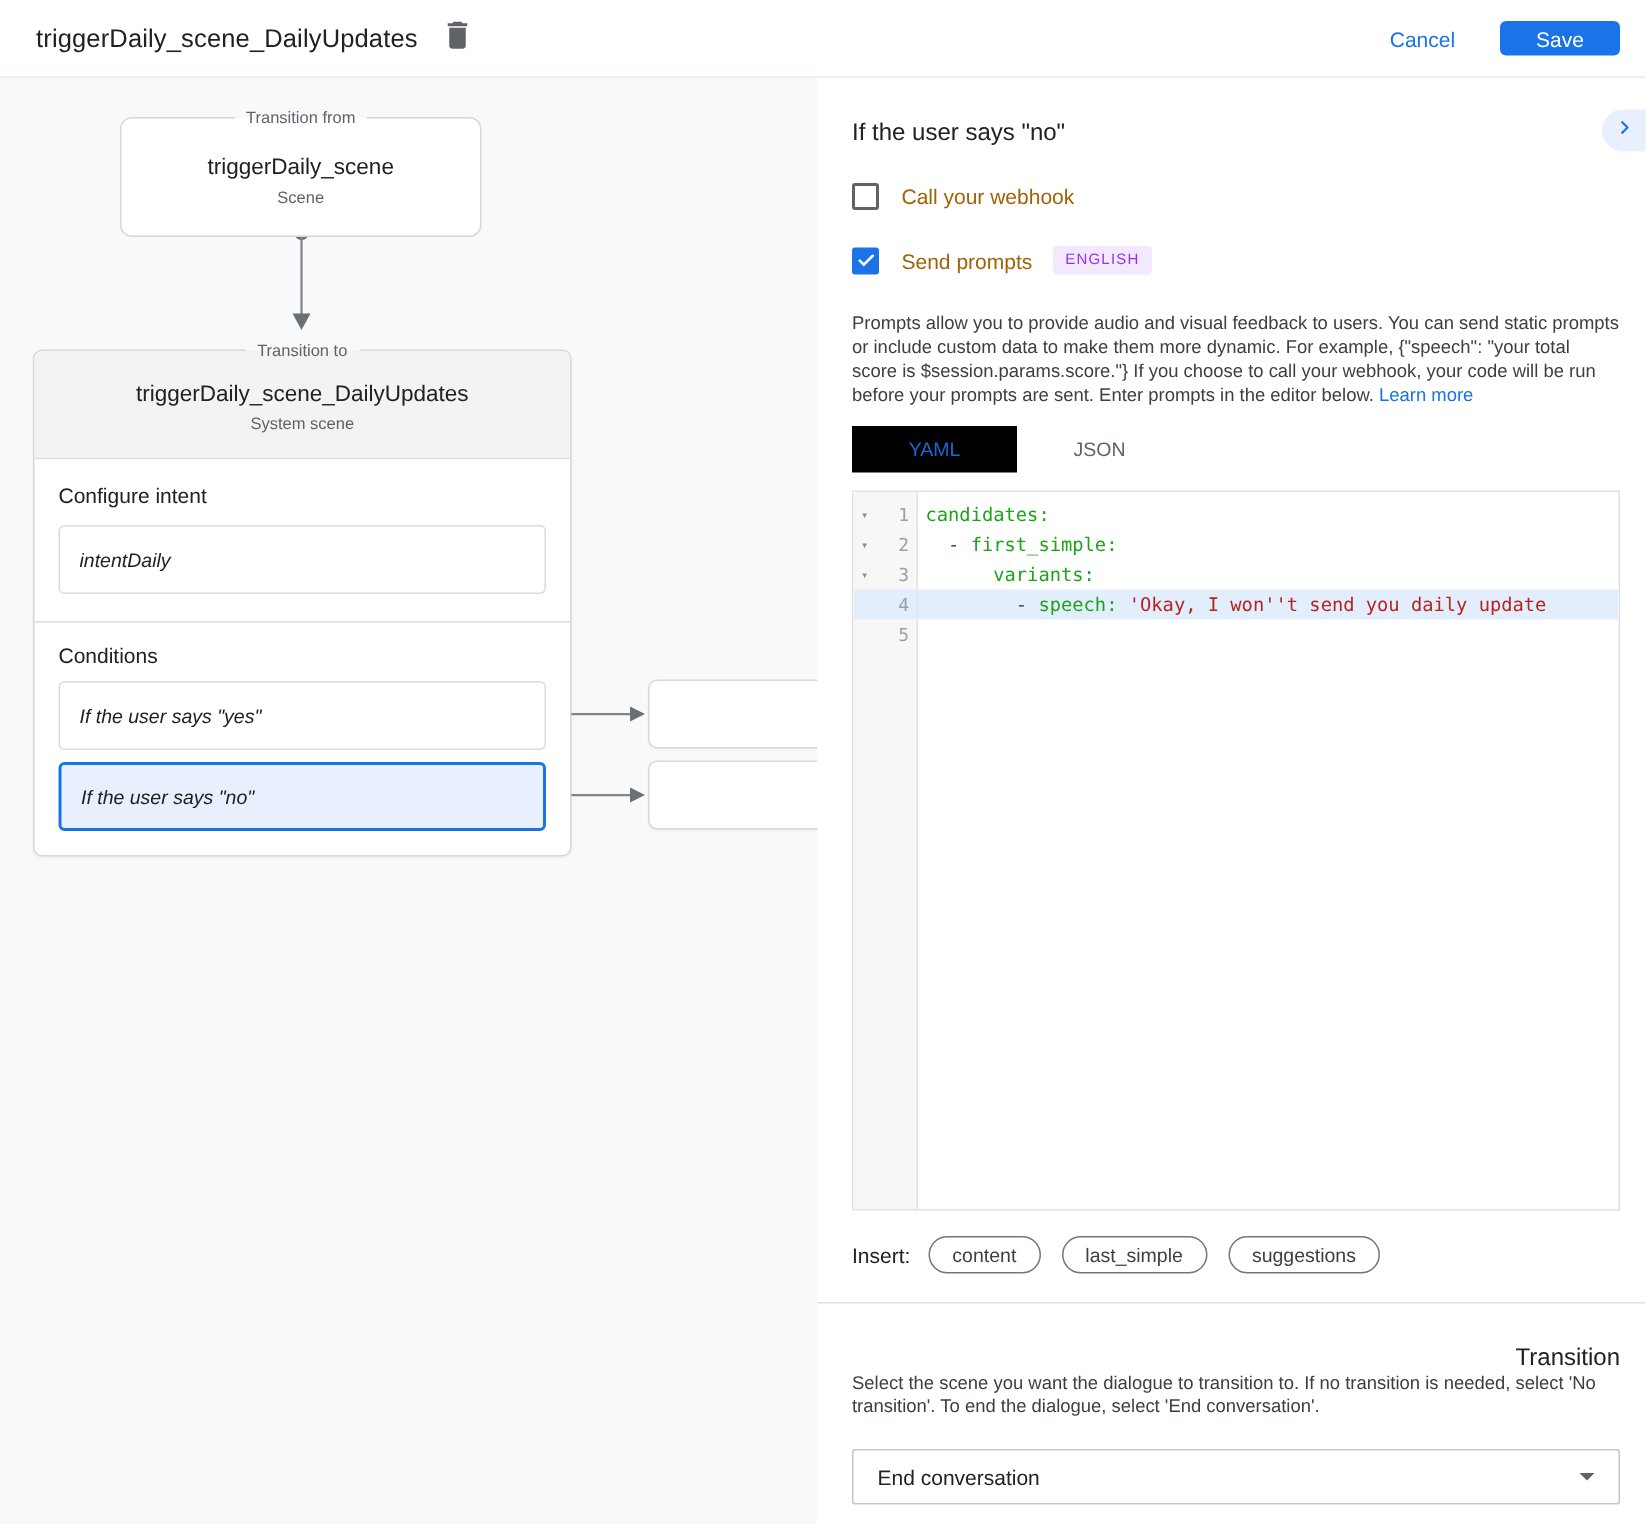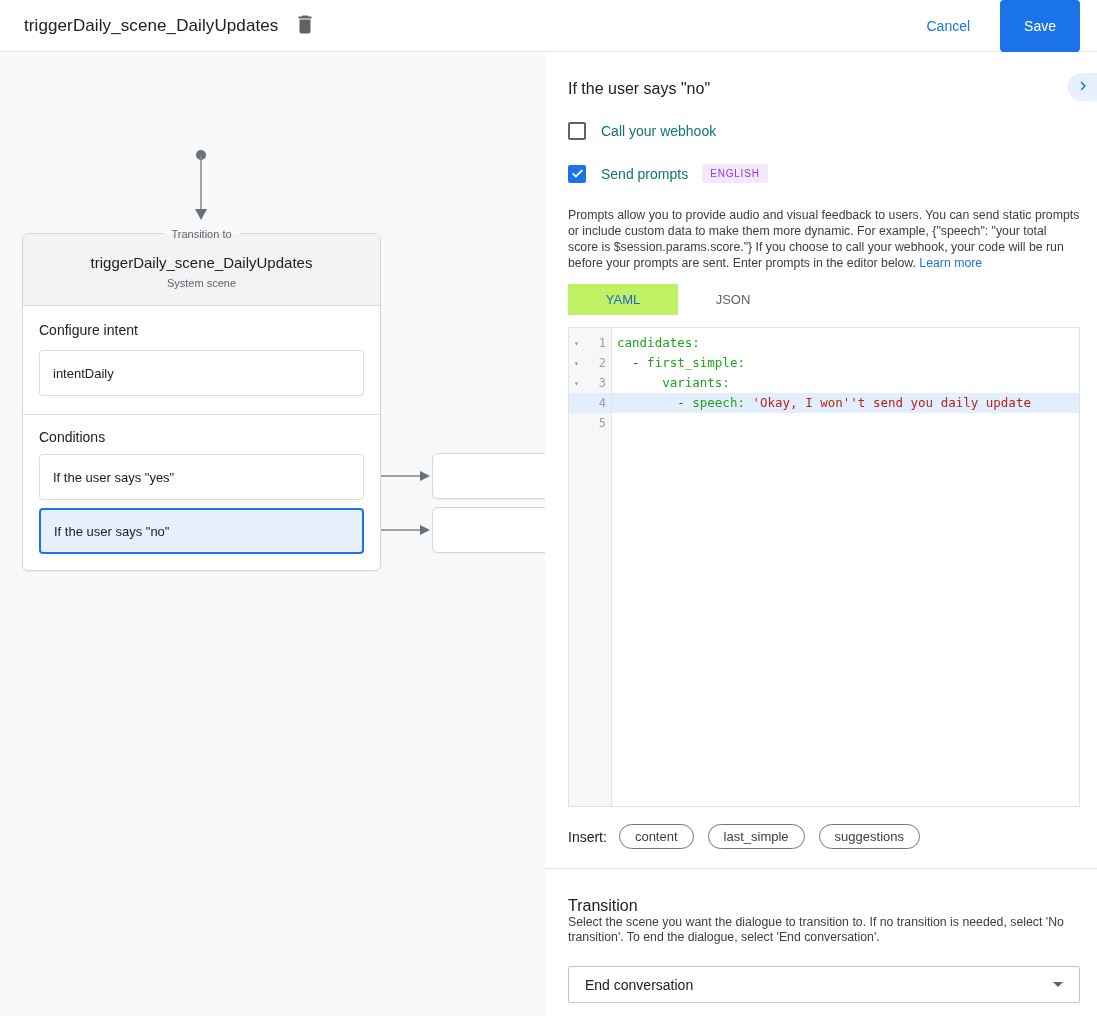--- a/index.html
+++ b/index.html
@@ -14,21 +14,21 @@
     position:absolute; top:0; left:0; right:0; height:52px; background:#fff;
     border-bottom:1px solid #e8eaed; display:flex; align-items:center;
     padding:0 17px 0 24px; z-index:20;
   }
   .topbar-title { font-size:17px; font-weight:500; color:#202124; letter-spacing:.1px; }
   .trash-btn { margin-left:18px; display:flex; align-items:center; cursor:pointer; }
   .spacer { flex:1; }
   .cancel-btn { color:#1a73e8; font-size:14px; font-weight:500; margin-right:30px; cursor:pointer; }
   .save-btn {
     background:#1a73e8; color:#fff; font-size:14px; font-weight:500;
-    padding:0 24px; height:52px; display:flex; align-items:center; border-radius:4px; cursor:pointer;
+    padding:0 24px; height:23px; display:flex; align-items:center; border-radius:4px; cursor:pointer;
   }
 
   
   .canvas {
     position:absolute; top:52px; left:0; width:545px; bottom:0;
     background:#f8f9fa; overflow:hidden;
   }
   .flow-legend {
     position:absolute; top:-8px; left:50%; transform:translateX(-50%);
     font-size:11px; line-height:16px; color:#5f6368; padding:0 8px; white-space:nowrap;
@@ -51,21 +51,21 @@
     background:#f1f3f4; border-bottom:1px solid #dadce0; border-radius:6px 6px 0 0;
     text-align:center; height:72px; padding-top:20px;
   }
   .to-header .node-title { padding-top:0; }
   .to-section { padding:16px 16px 18px; }
   .to-section.first { border-bottom:1px solid #dadce0; padding-bottom:18px; }
   .section-label { font-size:14px; color:#202124; margin-bottom:12px; }
   .field-box {
     border:1px solid #dadce0; border-radius:4px; background:#fff;
     height:46px; display:flex; align-items:center; padding:0 13px;
-    font-size:13px; color:#202124;
+    font-size:13px; color:#202124;font-style:italic;
   }
   .cond-box { margin-bottom:8px; cursor:pointer; }
   .cond-box:last-child { margin-bottom:0; }
   .cond-box.selected { border:2px solid #1a73e8; background:#e8f0fe; }
   .to-section.second { padding-top:14px; padding-bottom:16px; }
   .to-section.second .section-label { margin-bottom:9px; }
 
   .stub-box {
     position:absolute; left:432px; width:125px; height:46px;
     background:#fff; border:1px solid #d5d8db; border-radius:6px;
@@ -90,35 +90,35 @@
 
   .check-row { display:flex; align-items:center; margin-top:24px; }
   .checkbox {
     width:18px; height:18px; border:2px solid #5f6368; border-radius:2px;
     background:#fff; flex:0 0 auto; display:flex; align-items:center; justify-content:center;
     cursor:pointer;
   }
   .checkbox.checked { background:#1a73e8; border-color:#1a73e8; }
   .checkbox svg { display:none; }
   .checkbox.checked svg { display:block; }
-  .check-label { font-size:14px; font-weight:500; color:#0f766e; margin-left:15px; }
+  .check-label { font-size:14px; font-weight:500; color:#a16207; margin-left:15px; }
   .lang-badge {
     margin-left:14px; background:#f3e8fd; color:#9334e6; font-size:10px; font-weight:500;
     letter-spacing:.8px; padding:4px 8px; border-radius:3px;
   }
 
   .panel-desc { margin-top:24px; font-size:12.3px; line-height:16px; color:#3c4043; }
   .learn-more { color:#1a73e8; cursor:pointer; }
 
   .tabs { display:flex; margin-top:13px; }
   .tab {
     width:110px; height:31px; display:flex; align-items:center; justify-content:center;
     font-size:13px; font-weight:500; color:#5f6368; cursor:pointer;
   }
-  .tab.active { background:#bef264; color:#1967d2; }
+  .tab.active { background:#000000; color:#1967d2; }
 
   .editor {
     margin-top:12px; height:480px; border:1px solid #dfe1e3; background:#fff;
     display:flex; overflow:hidden;
     font-family:"DejaVu Sans Mono","Liberation Mono",monospace; font-size:12.5px;
   }
   .gutter {
     width:43px; background:#f7f7f7; border-right:1px solid #e3e3e3; padding-top:5px;
   }
   .gutter-row { height:20px; display:flex; align-items:center; }
@@ -135,21 +135,21 @@
   .insert-row { margin-top:17px; display:flex; align-items:center; }
   .insert-label { font-size:14px; color:#202124; }
   .chips { display:flex; margin-left:12px; gap:14px; }
   .chip {
     border:1px solid #747775; border-radius:13px; height:25px; padding:0 15px;
     display:flex; align-items:center; font-size:13px; color:#3c4043; background:#fff; cursor:pointer;
   }
 
   .section-divider { margin:19px -17px 0 -23px; border-bottom:1px solid #e0e0e0; }
 
-  .transition-title { margin-top:28px; font-size:16px; color:#202124; }
+  .transition-title { margin-top:28px; font-size:16px; color:#202124;text-align:right; }
   .transition-desc { margin-top:0; font-size:12.3px; line-height:15px; color:#3c4043; max-width:505px; }
   .select-box {
     margin-top:21px; height:37px; border:1px solid #c4c7c5; border-radius:2px;
     display:flex; align-items:center; justify-content:space-between; padding:0 16px;
     font-size:14px; color:#202124; background:#fff; cursor:pointer;
   }
   .select-caret {
     width:0; height:0; border-left:5px solid transparent; border-right:5px solid transparent;
     border-top:5.5px solid #5f6368;
   }
@@ -181,20 +181,25 @@
 
     <circle cx="368" cy="424" r="4.5" fill="#6b7075"></circle>
     <line x1="368" y1="424" x2="421" y2="424" stroke="#80868b" stroke-width="1.5"></line>
     <polygon points="420,419 420,429 430,424" fill="#6b7075"></polygon>
 
     <circle cx="368" cy="478" r="4.5" fill="#6b7075"></circle>
     <line x1="368" y1="478" x2="421" y2="478" stroke="#80868b" stroke-width="1.5"></line>
     <polygon points="420,473 420,483 430,478" fill="#6b7075"></polygon>
   </svg>
 
+  <div class="from-box">
+    <div class="flow-legend">Transition from</div>
+    <div class="node-title">triggerDaily_scene</div>
+    <div class="node-sub">Scene</div>
+  </div>
 
   <div class="to-box">
     <div class="flow-legend">Transition to</div>
     <div class="to-header">
       <div class="node-title">triggerDaily_scene_DailyUpdates</div>
       <div class="node-sub">System scene</div>
     </div>
     <div class="to-section first">
       <div class="section-label">Configure intent</div>
       <div class="field-box">intentDaily</div>

